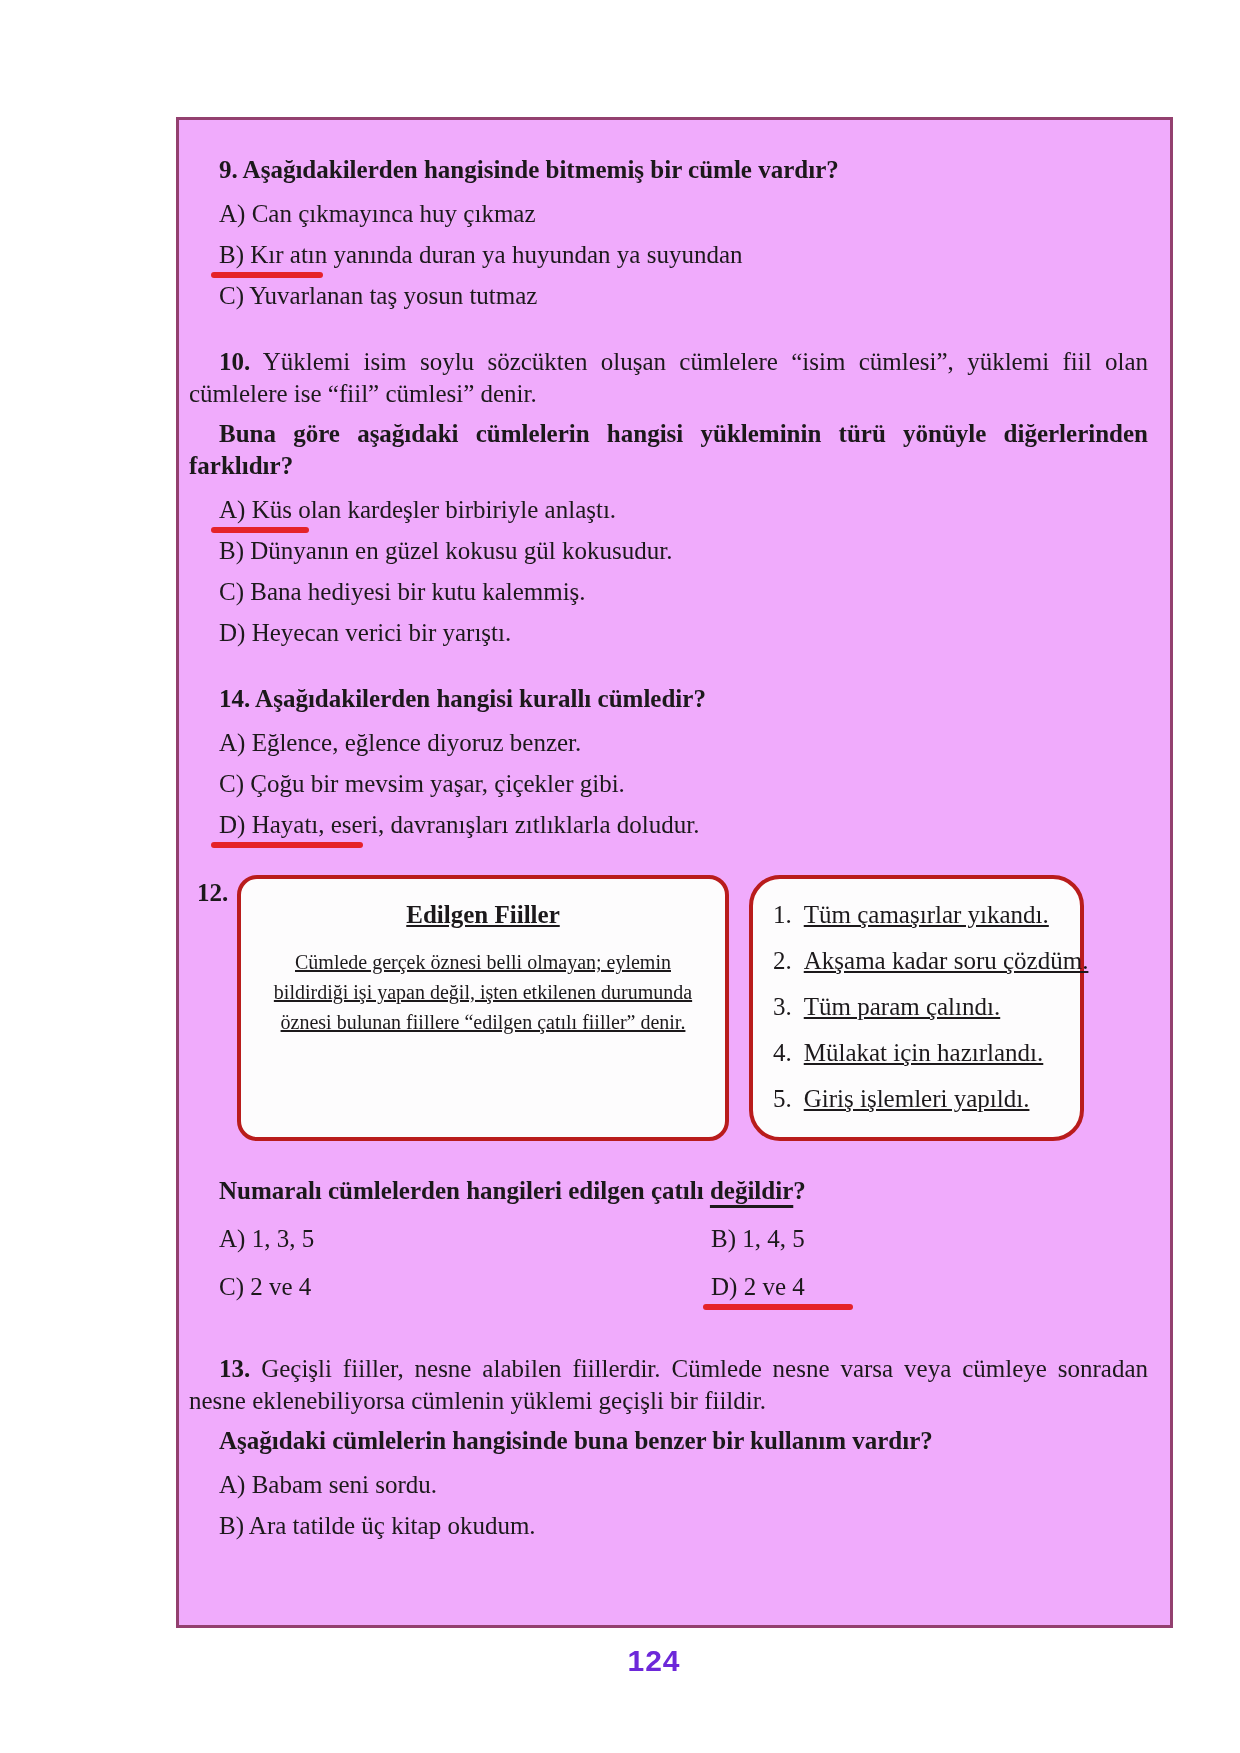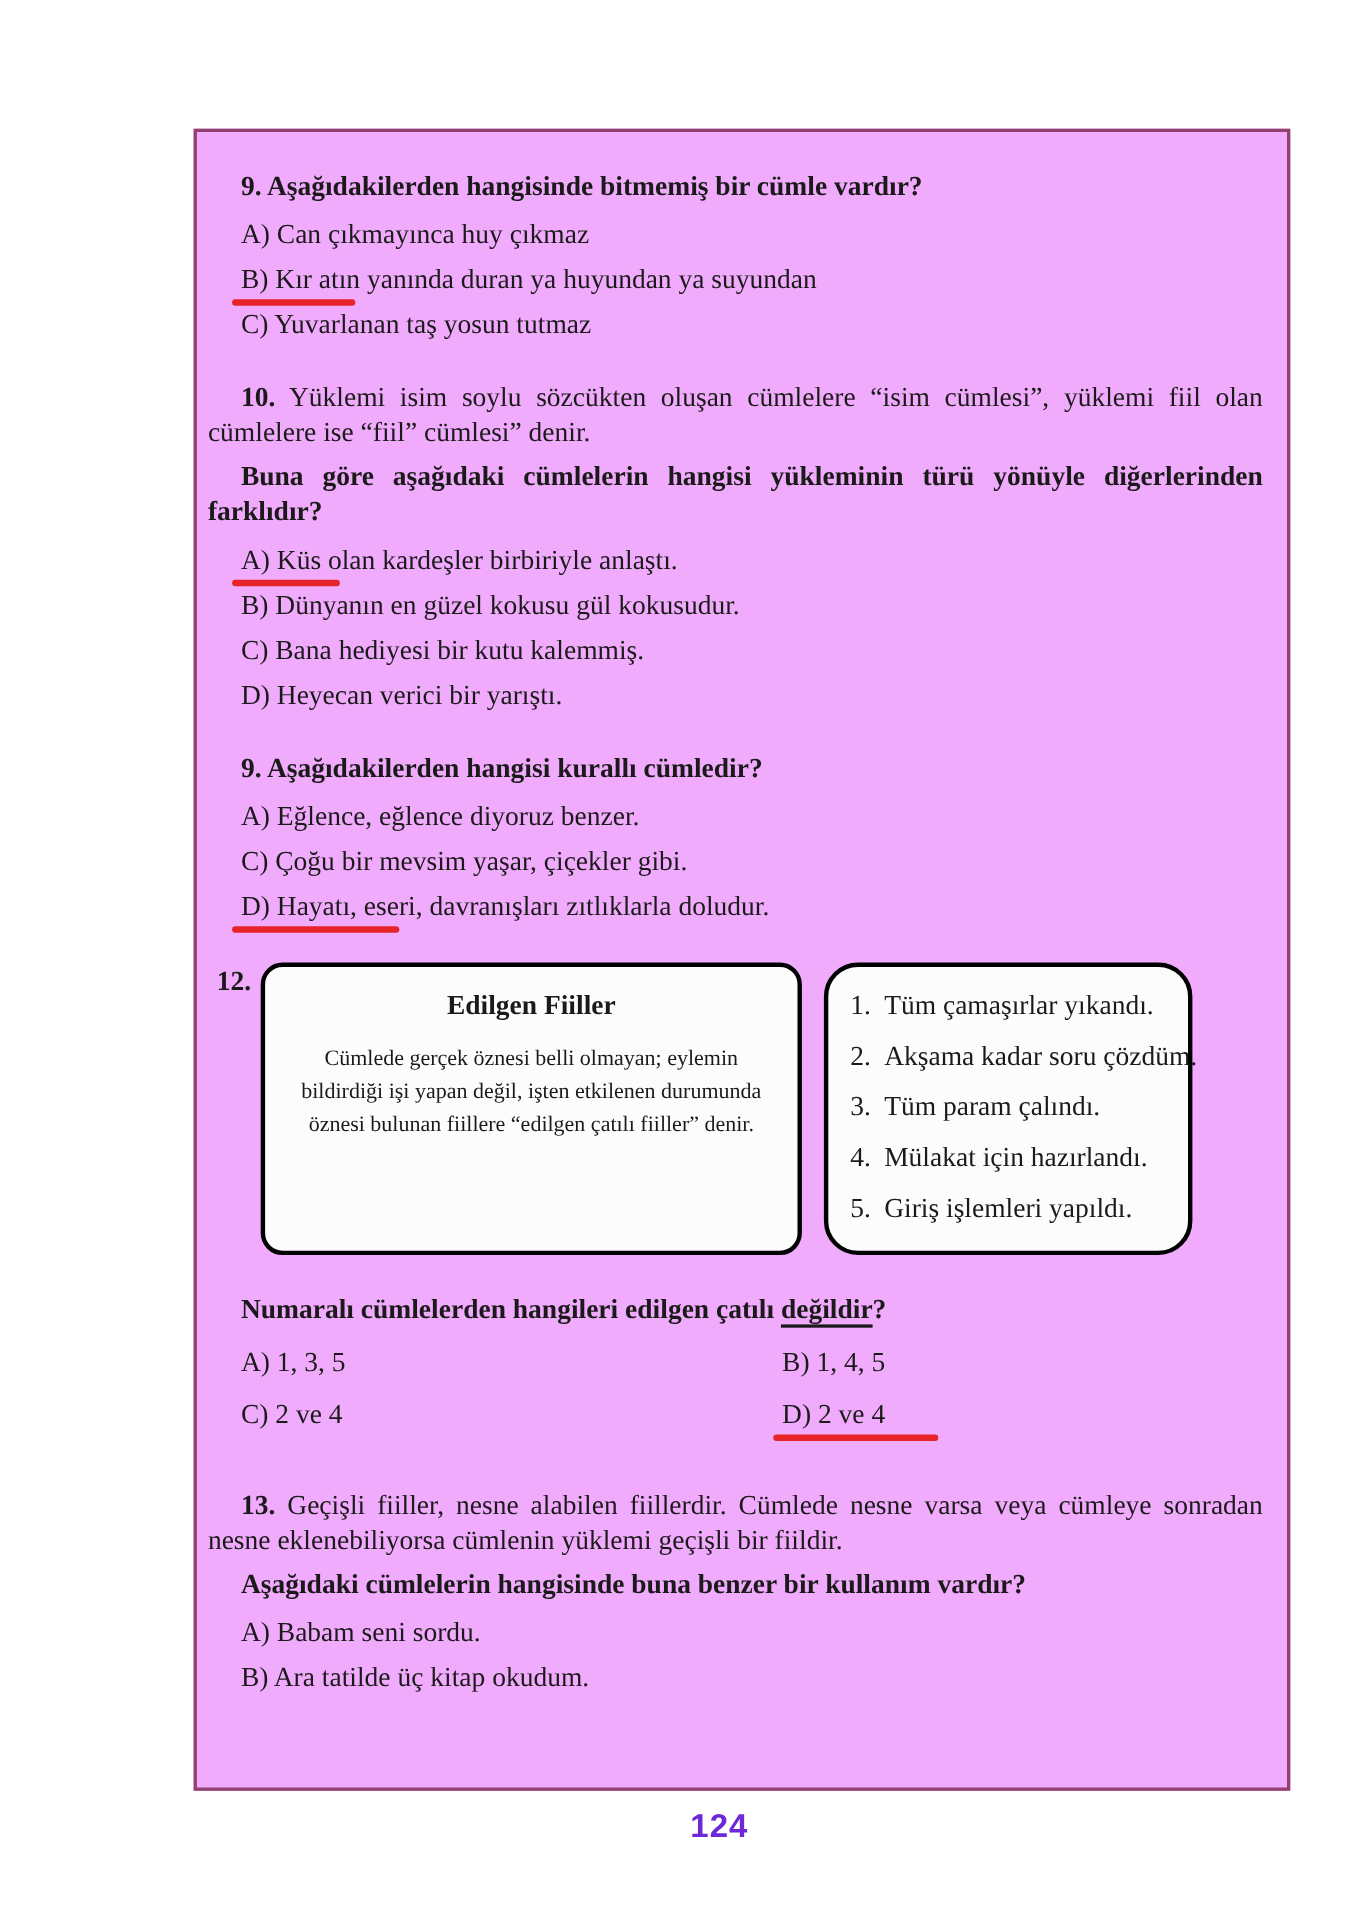--- a/index.html
+++ b/index.html
@@ -19,22 +19,23 @@
   .q-para { text-align:justify; text-indent:30px; margin:0 0 8px 0; }
   .option { position:relative; padding-left:30px; margin:0 0 9px 0; }
   .ans-underline {
     position:absolute; left:22px; bottom:-7px; height:6px;
     background:#e52329; border-radius:3px;
   }
   
   .q12-row { display:flex; align-items:stretch; }
   .q12-num { flex:0 0 48px; box-sizing:border-box; font-weight:bold; padding:2px 0 0 8px; }
   .info-box {
-    box-sizing:border-box; border:4px solid #000000; border-radius:20px;
+    box-sizing:border-box; border:4px solid #b91c1c; border-radius:20px;
     background:#fdfcfd;
+    text-decoration:underline;
   }
   .info-box.left { width:492px; min-height:237px; padding:14px 20px 10px; margin-right:20px; }
   .info-box.right { width:335px; min-height:237px; padding:20px 8px 8px 20px;border-radius:31px; }
   .info-title { text-align:center; font-weight:bold; margin:6px 0 16px; }
   .info-body { text-align:center; line-height:1.5; font-size:20px; }
   .num-item { margin-bottom:14px; white-space:nowrap; }
   .num-item .n { display:inline-block; margin-right:12px; }
   .q12-stem { margin-top:34px; margin-bottom:16px; }
   .underline-word {
     text-decoration:underline; text-decoration-thickness:3px; text-underline-offset:6px;
@@ -79,21 +80,21 @@
       </div>
       <div class="option">
         <span>C) Bana hediyesi bir kutu kalemmiş.</span>
       </div>
       <div class="option">
         <span>D) Heyecan verici bir yarıştı.</span>
       </div>
     </div>
 
     <div class="question">
-      <p class="q-stem">9. Aşağıdakilerden hangisi kurallı cümledir?</p>
+      <p class="q-stem">14. Aşağıdakilerden hangisi kurallı cümledir?</p>
       <div class="option">
         <span>A) Eğlence, eğlence diyoruz benzer.</span>
       </div>
       <div class="option">
         <span>C) Çoğu bir mevsim yaşar, çiçekler gibi.</span>
       </div>
       <div class="option">
         <span>D) Hayatı, eseri, davranışları zıtlıklarla doludur.</span>
         <div class="ans-underline" style="width:152px"></div>
       </div>

